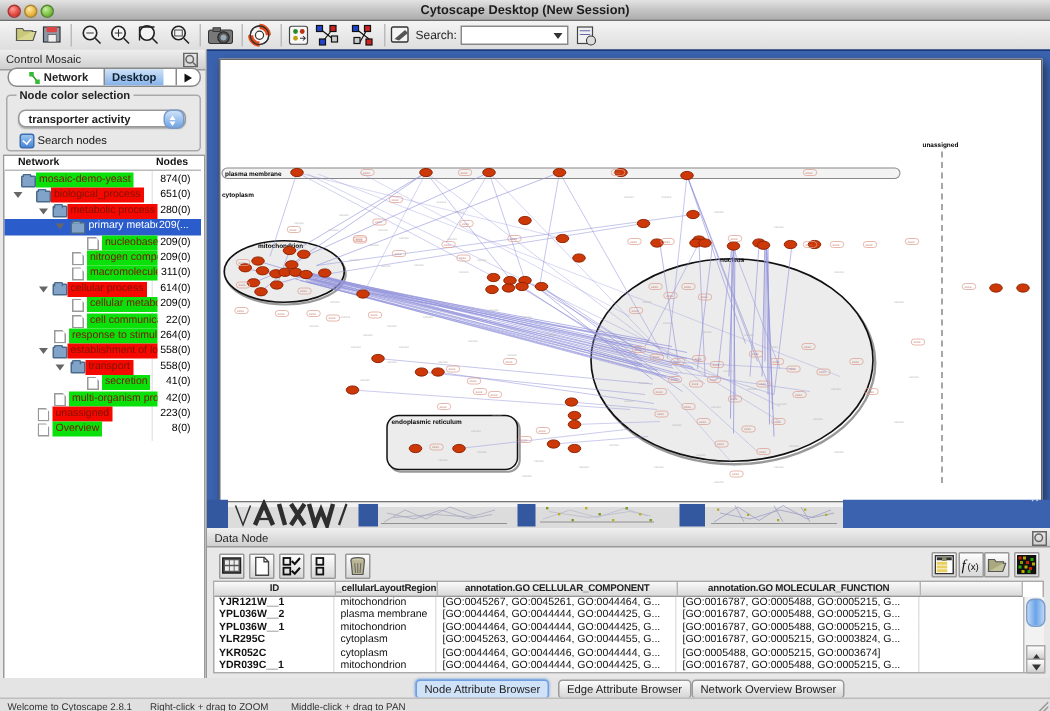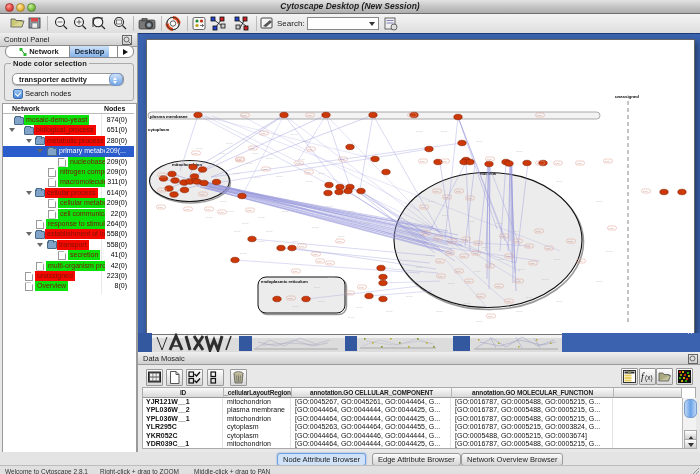--- a/index.html
+++ b/index.html
@@ -4,21 +4,21 @@
 <style>
   html,body{margin:0;padding:0;}
   body{width:700px;height:474px;position:relative;overflow:hidden;
        font-family:"Liberation Sans",sans-serif;background:#e8e8e8;}
   .abs{position:absolute;}
   
   #titlebar{left:0;top:0;width:700px;height:13px;
     background:linear-gradient(#e3e3e3,#c8c8c8 45%,#adadad);
     border-bottom:1px solid #6f6f6f;}
   #titlebar .title{width:100%;text-align:center;font-size:8.5px;font-weight:bold;
-    color:#1d1d1d;line-height:13px;font-style:italic;}
+    color:#1d1d1d;line-height:13px;}
   .light{position:absolute;top:3px;width:7px;height:7px;border-radius:50%;}
   
   #toolbar{left:0;top:14px;width:700px;height:19px;
     background:linear-gradient(#f4f4f4,#dedede);border-bottom:1px solid #9a9a9a;}
   .tsep{position:absolute;top:2px;width:1px;height:15px;background:#bbb;}
   #searchlbl{left:277px;top:5px;font-size:8px;color:#222;}
   #searchbox{left:307px;top:3px;width:70px;height:11px;background:#fff;
     border:1px solid #888;}
   #searchbox:after{content:"";position:absolute;right:3px;top:4px;width:0;height:0;
     border:3px solid transparent;border-top:4px solid #333;}
@@ -215,21 +215,21 @@
   <div class="tsep" style="left:133px"></div>
   <div class="tsep" style="left:161px"></div>
   <div class="tsep" style="left:187px"></div>
   <div class="tsep" style="left:256px"></div>
   <div id="searchlbl" class="abs">Search:</div>
   <div id="searchbox" class="abs"></div>
 </div>
 
 <div id="cpanel" class="abs">
   <div id="cphead" class="abs">
-      <span>Control Panel</span>
+      <span>Control Mosaic</span>
     <svg class="abs" style="left:122px;top:2px" width="10" height="10" viewBox="0 0 10 10">
       <rect x="0.5" y="0.5" width="9" height="9" fill="none" stroke="#666"></rect>
       <circle cx="4.5" cy="4.5" r="2.5" fill="none" stroke="#666"></circle>
       <line x1="6.5" y1="6.5" x2="9" y2="9" stroke="#666"></line>
     </svg>
   </div>
   <div id="tabcapsule" class="abs">
     <div id="tabnet" style="padding-left:13px;width:50px;">Network</div>
     <svg class="abs" style="left:13px;top:1.5px" width="8" height="8" viewBox="0 0 8 8">
       <line x1="2" y1="1.5" x2="6" y2="6.5" stroke="#2a9a2a" stroke-width="1"></line>
@@ -793,21 +793,21 @@
       <rect x="550" y="342.5" width="1.5" height="1.5" fill="#b0a828"></rect>
       <g stroke="#c8d4e8" stroke-width="0.8">
         <line x1="688" y1="334" x2="695" y2="327"></line>
         <line x1="691" y1="334" x2="695" y2="330"></line>
       </g>
     </svg>
 </div>
 
 <div id="dpanel" class="abs">
   <div id="dphead">
-      <span>Data Mosaic</span>
+      <span>Data Node</span>
     <svg class="abs" style="left:550px;top:1.5px" width="10" height="10" viewBox="0 0 10 10">
       <rect x="0.5" y="0.5" width="9" height="9" fill="none" stroke="#666"></rect>
       <circle cx="4.5" cy="4.5" r="2.5" fill="none" stroke="#666"></circle>
     </svg>
   </div>
   <div id="dtoolbar" style="position:absolute;left:0;top:13px;width:562px;height:22px;">
       <div class="dbtn" style="left:8px;top:4px;"><svg width="13" height="13" viewBox="0 0 13 13" style="margin:1px">
           <rect x="0.5" y="1" width="12" height="10" fill="#555" stroke="#222"></rect>
           <g fill="#eee">
             <rect x="2" y="2.5" width="2.6" height="3"></rect>

